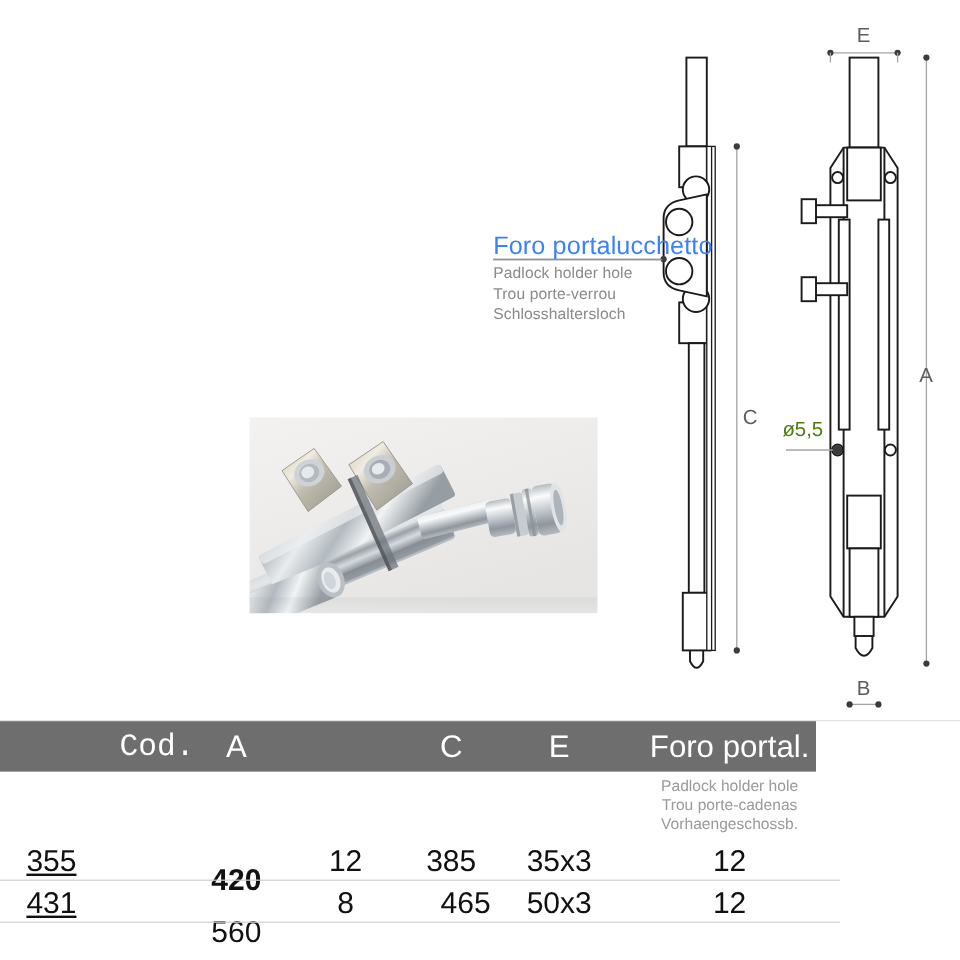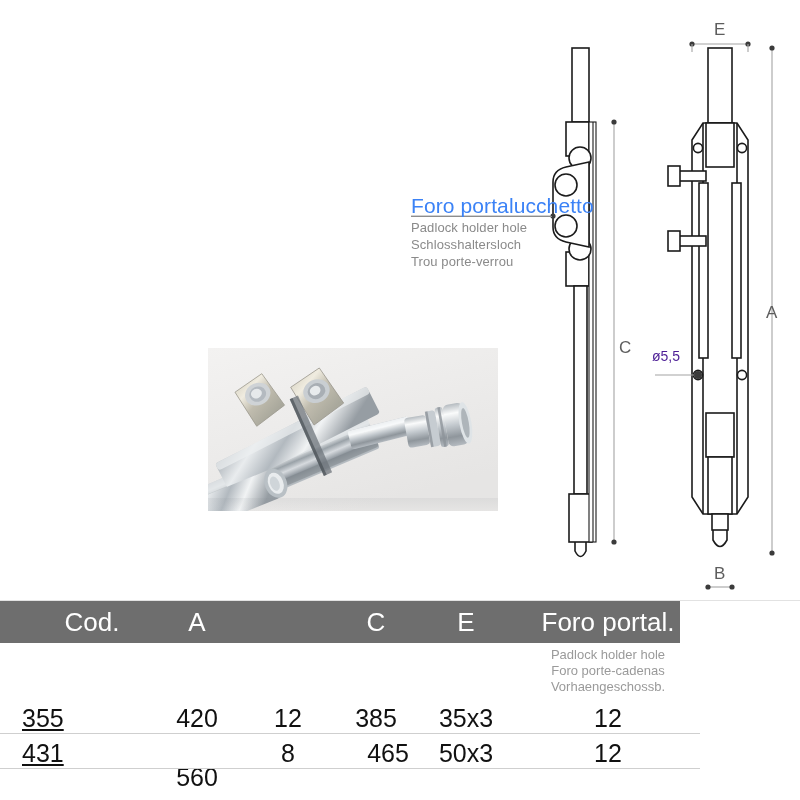--- a/index.html
+++ b/index.html
@@ -28,21 +28,21 @@
     font-size:13px;color:#8a8a8a;line-height:17px;white-space:nowrap;
     letter-spacing:.1px;
   }
 
   
   .dimletter{
     position:absolute;color:#5d5d5d;font-size:17px;
     font-family:"Liberation Sans", sans-serif;
   }
   .diamlabel{
-    position:absolute;color:#4c1d95;font-size:14px;white-space:nowrap;
+    position:absolute;color:#4d7c0f;font-size:17px;white-space:nowrap;
   }
 
   
   #photo{
     position:absolute;left:208px;top:348px;width:290px;height:163px;
     overflow:hidden;background:#f2f1ef;
   }
   #photo svg{display:block;}
 
   
@@ -50,21 +50,21 @@
   .topline{position:absolute;left:0;top:4px;width:800px;height:1px;background:#e2e2e2;}
   .hdrband{
     position:absolute;left:0;top:5px;width:680px;height:42px;
   }
   .hdrcell{
     position:absolute;top:5px;height:42px;line-height:42px;
     color:#ffffff;font-size:26px;
     font-family:"Liberation Sans", sans-serif;
     white-space:nowrap;
   }
-  .hdrcell.left{text-align:center;}
+  .hdrcell.left{text-align:right;font-family:Liberation Mono, monospace;}
   .hdrcell.ctr{text-align:center;}
   .sublang{
     position:absolute;color:#9a9a9a;font-size:13px;line-height:16px;
     text-align:center;white-space:nowrap;
   }
   .rowline{position:absolute;height:1px;background:#cfcfcf;left:0;width:700px;}
   .cell{
     position:absolute;color:#111111;font-size:25px;white-space:nowrap;
     font-family:"Liberation Sans", sans-serif;
   }
@@ -190,22 +190,22 @@
       <g>
         <line class="dim" x1="411" y1="216" x2="551" y2="216"></line>
       </g>
     </svg>
 
     
     <div class="callout">
       <div class="line1">Foro portalucchetto</div>
       <div class="rule"></div>
       <div class="sub">Padlock holder hole</div>
+      <div class="sub">Trou porte-verrou</div>
       <div class="sub">Schlosshaltersloch</div>
-      <div class="sub">Trou porte-verrou</div>
     </div>
 
     
     <div class="dimletter" style="left:619px;top:338px;">C</div>
     <div class="dimletter" style="left:766px;top:303px;">A</div>
     <div class="dimletter" style="left:714px;top:20px;">E</div>
     <div class="dimletter" style="left:714px;top:564px;">B</div>
     <div class="diamlabel" style="left:652px;top:348px;">ø5,5</div>
 
     
@@ -318,26 +318,26 @@
     <div class="hdrband" id="hdrband" style="background: rgb(110, 110, 110);"></div>
 
     <div class="hdrcell left" style="left:22px;width:140px;">Cod.</div>
     <div class="hdrcell ctr" style="left:147px;width:100px;">A</div>
     <div class="hdrcell ctr" style="left:238px;width:100px;margin-top:36px;">d.B</div>
     <div class="hdrcell ctr" style="left:326px;width:100px;">C</div>
     <div class="hdrcell ctr" style="left:416px;width:100px;">E</div>
     <div class="hdrcell ctr" style="left:508px;width:200px;">Foro portal.</div>
 
     <div class="sublang" style="left:508px;top:51px;width:200px;">Padlock holder hole</div>
-    <div class="sublang" style="left:508px;top:67px;width:200px;">Foro porte-cadenas</div>
+    <div class="sublang" style="left:508px;top:67px;width:200px;">Trou porte-cadenas</div>
     <div class="sublang" style="left:508px;top:83px;width:200px;">Vorhaengeschossb.</div>
 
     <div>
       <div class="cell left" style="left:22px;top:108px;width:140px;">355</div>
-      <div class="cell ctr" style="left:147px;top:108px;width:100px;">420</div>
+      <div class="cell ctr" style="left:147px;top:124px;width:100px;font-weight:bold;">420</div>
       <div class="cell ctr" style="left:238px;top:108px;width:100px;">12</div>
       <div class="cell ctr" style="left:326px;top:108px;width:100px;">385</div>
       <div class="cell ctr" style="left:416px;top:108px;width:100px;">35x3</div>
       <div class="cell ctr" style="left:508px;top:108px;width:200px;">12</div>
     </div>
     <div class="rowline" style="top:137px;"></div>
 
     <div>
       <div class="cell left" style="left:22px;top:143px;width:140px;">431</div>
       <div class="cell ctr" style="left:147px;top:143px;width:100px;margin-top:24px;">560</div>

